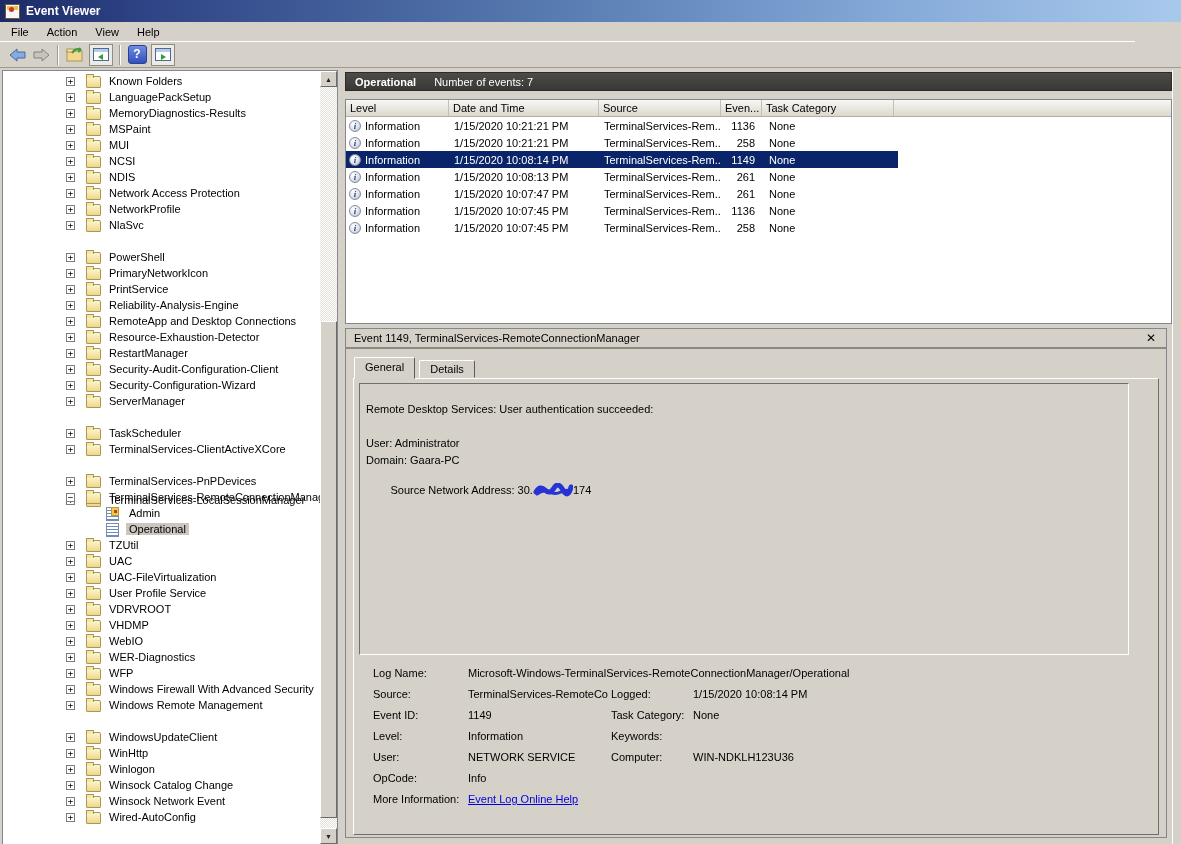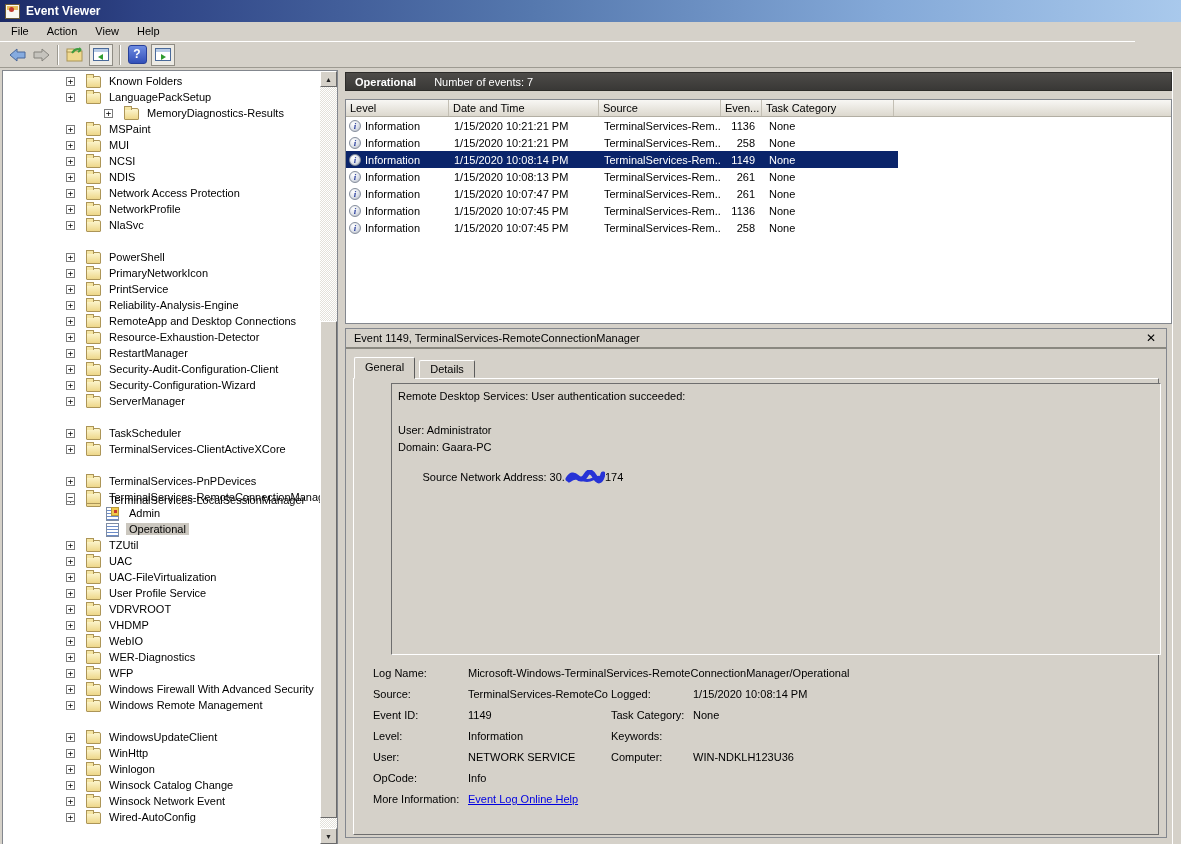--- a/index.html
+++ b/index.html
@@ -21,21 +21,21 @@
     background:#faf8f2; border:1px solid #6d5c3a; }
   .app-icon::before { content:""; position:absolute; left:1px; top:1px; right:1px; height:4px;
     background:#e8c05a; }
   .app-icon::after { content:""; position:absolute; left:3px; top:2px; width:5px; height:5px;
     background:#c43a2e; border-radius:50%; }
 
   
   .menubar {
     position:absolute; left:0; top:22px; width:1135px; height:20px;
     background:#d5d1c9; border-bottom:1px solid #ffffff;
-    display:flex; align-items:flex-start; padding-left:2px;
+    display:flex; align-items:center; padding-left:2px;
   }
   .menu-item { padding:3px 9px; }
 
   
   .toolbar {
     position:absolute; left:0; top:42px; width:1181px; height:26px;
     background:#d5d1c9; border-bottom:1px solid #9d9a91;
     display:flex; align-items:center; padding-left:5px;
   }
   .tb-btn { width:24px; height:22px; display:flex; align-items:center; justify-content:center; }
@@ -138,21 +138,21 @@
   .tab { display:inline-block; background:#d5d1c9; border:1px solid;
     border-color:#fff #5c5c5c #d5d1c9 #fff; border-radius:2px 2px 0 0;
     padding:3px 10px 4px; position:relative; }
   .tab.active { z-index:4; padding-bottom:5px; top:0; }
   .tab.inactive { top:2px; padding-top:2px; padding-bottom:2px; margin-left:1px; z-index:2; }
 
   .tab-page { position:absolute; left:7px; top:49px; width:806px; height:457px;
     border:1px solid; border-color:#fff #6e6e6e #6e6e6e #fff; background:#d5d1c9; }
   .desc-box { position:absolute; left:5px; top:4px; width:770px; height:272px;
     border:1px solid; border-color:#6e6e6e #fff #fff #6e6e6e; background:#d5d1c9;
-    padding:6px 6px 0 6px;margin-left:32px; }
+    padding:19px 6px 0 6px; }
   .desc-line { height:17px; white-space:pre; }
   .scribble { vertical-align:-3px; margin:0 0px; }
 
   .fields { position:absolute; left:0; top:288px; width:100%; }
   .f-row { position:relative; height:21px; }
   .f-label  { position:absolute; left:19px;   white-space:nowrap; }
   .f-value  { position:absolute; left:114px; white-space:nowrap; }
   .f-label2 { position:absolute; left:257px; white-space:nowrap; }
   .f-value2 { position:absolute; left:339px; white-space:nowrap; }
   a.link { color:#0000e0; text-decoration:underline; }
@@ -220,21 +220,21 @@
       <div class="tree-row" style="top: 3px;">
         <span class="expand-box plus"></span>
         <span class="t-icon folder"></span>
         <span class="t-label">Known Folders</span>
       </div>
       <div class="tree-row" style="top: 19px;">
         <span class="expand-box plus"></span>
         <span class="t-icon folder"></span>
         <span class="t-label">LanguagePackSetup</span>
       </div>
-      <div class="tree-row" style="top: 35px; margin-left: 38px;">
+      <div class="tree-row" style="top: 35px;">
         <span class="expand-box plus"></span>
         <span class="t-icon folder"></span>
         <span class="t-label">MemoryDiagnostics-Results</span>
       </div>
       <div class="tree-row" style="top: 51px;">
         <span class="expand-box plus"></span>
         <span class="t-icon folder"></span>
         <span class="t-label">MSPaint</span>
       </div>
       <div class="tree-row" style="top: 67px;">

